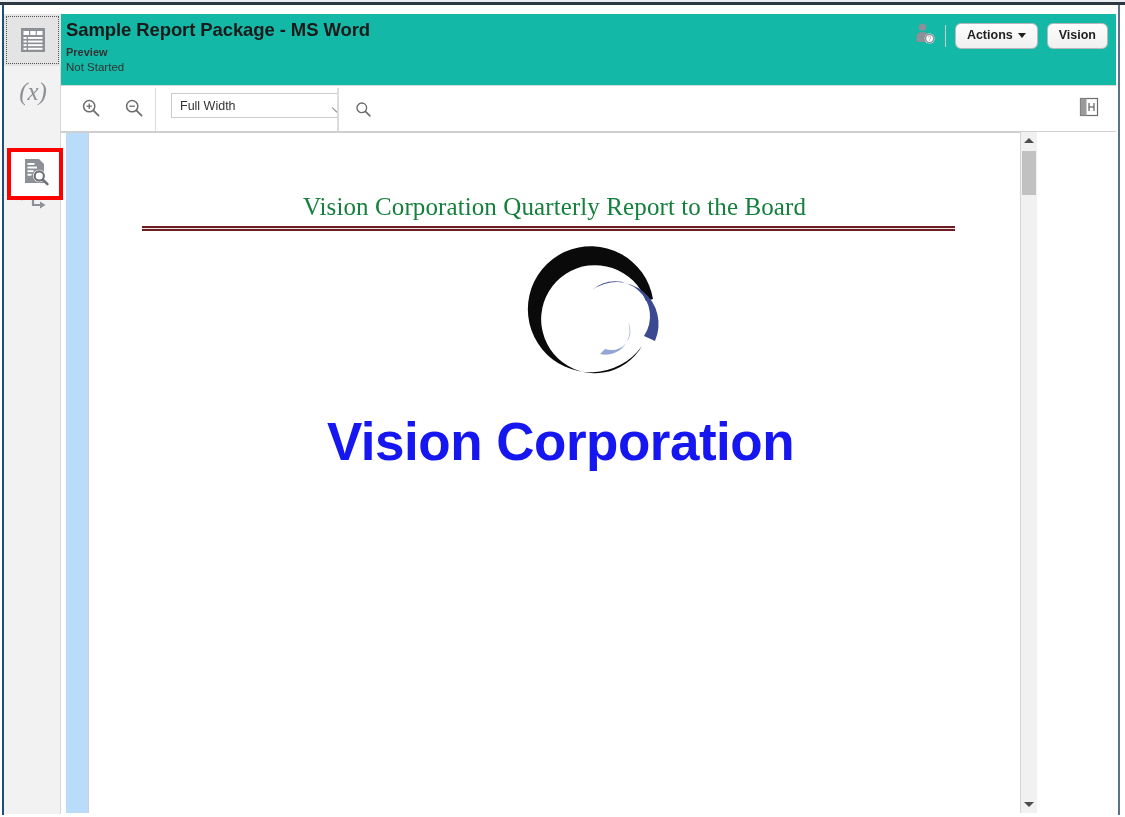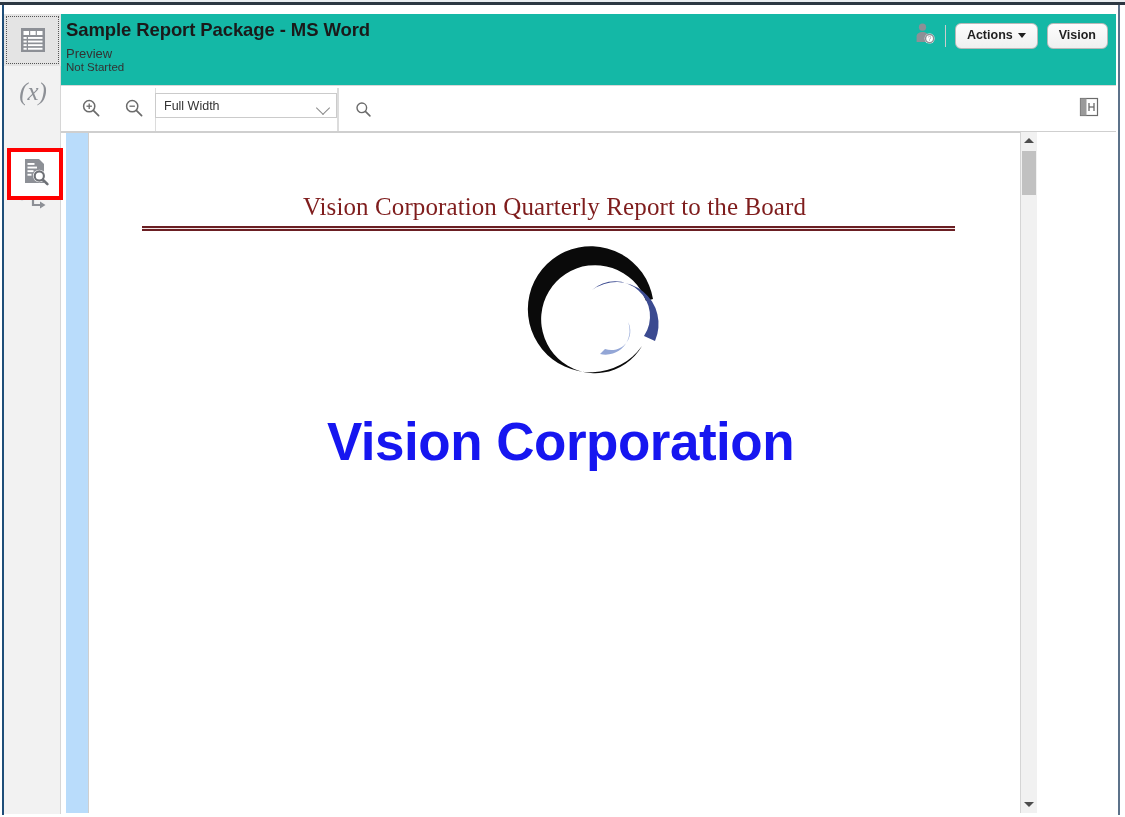--- a/index.html
+++ b/index.html
@@ -119,22 +119,22 @@
     font-size: 18.5px;
     font-weight: bold;
     color: #1a1a1a;
     letter-spacing: -0.1px;
     white-space: nowrap;
   }
   #header-sub1 {
     position: absolute;
     left: 5px;
     top: 32px;
-    font-size: 13px;
-    font-weight: normal;
+    font-size: 11px;
+    font-weight: bold;
     color: #333333;
   }
   #header-sub2 {
     position: absolute;
     left: 5px;
     top: 47px;
     font-size: 11.5px;
     color: #333333;
   }
   #header-actions-area {
@@ -198,21 +198,21 @@
     display: flex;
     align-items: center;
     justify-content: center;
     cursor: pointer;
     background: transparent;
     border: none;
     padding: 0;
   }
   #zoom-select-wrap {
     position: absolute;
-    left: 94px;
+    left: 110px;
     top: 5px;
     width: 182px;
     height: 25px;
     border: 1px solid #cbcbcb;
     background: #ffffff;
     box-sizing: border-box;
     cursor: pointer;
   }
   #zoom-select-value {
     position: absolute;
@@ -313,21 +313,21 @@
     overflow: hidden;
   }
   #doc-report-title {
     position: absolute;
     left: 0;
     right: 0;
     top: 60px;
     text-align: center;
     font-family: "Liberation Serif", serif;
     font-size: 25px;
-    color: #7f1d1d;
+    color: #15803d;
     letter-spacing: 0.1px;
   }
   #doc-title-rule {
     position: absolute;
     left: 53px;
     top: 93px;
     width: 813px;
     height: 5px;
     border-top: 2px solid #6b1f23;
     border-bottom: 2px solid #6b1f23;

